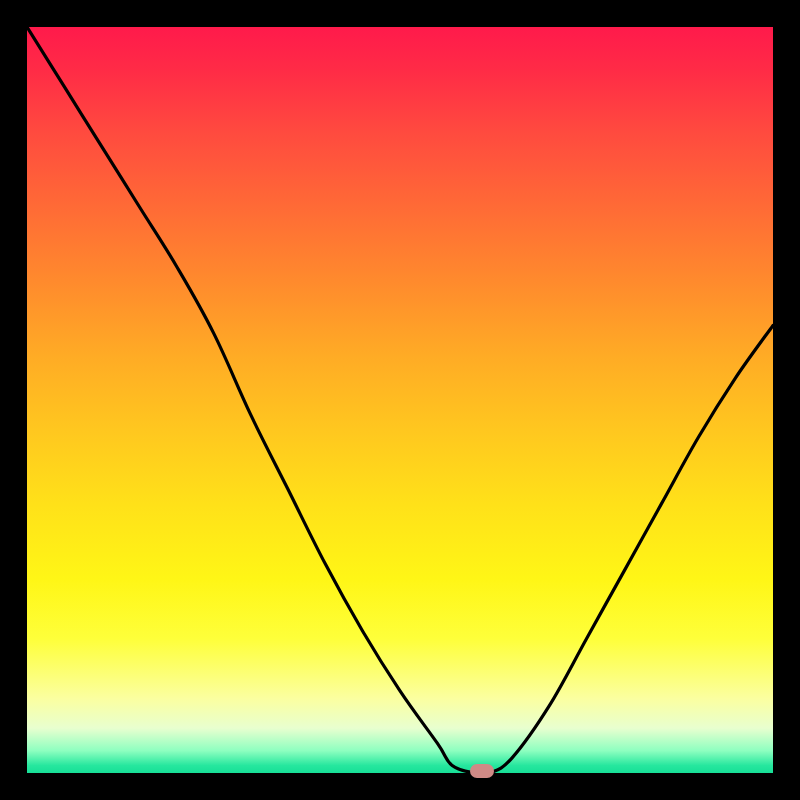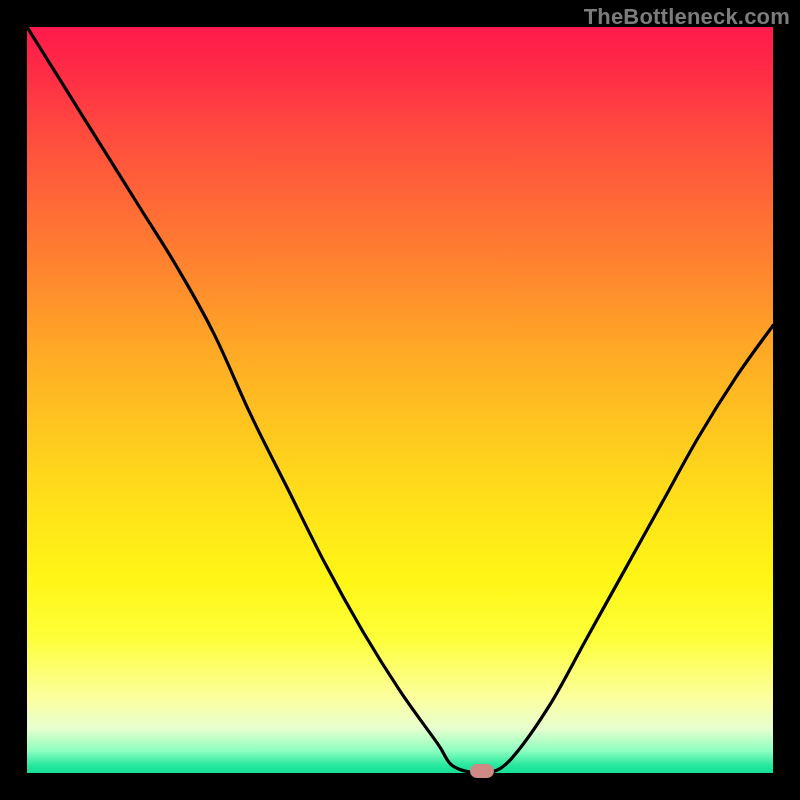--- a/index.html
+++ b/index.html
@@ -62,20 +62,19 @@
     width: 24px;
     height: 14px;
     border-radius: 7px;
     background: #d08a86;
   }
 </style>
 </head>
 <body>
 
 <div class="frame">
-  <div class="watermark">TheBottleneck.com</div>
   <div class="plot-area">
     <svg class="curve" viewBox="0 0 746 746" preserveAspectRatio="none">
       <path id="curve-path" fill="none" stroke="#000" stroke-width="3.2" stroke-linejoin="round" stroke-linecap="round" d="M 0.0 0.0 C 6.7 10.7, 23.9 38.2, 37.3 59.7 C 50.7 81.2, 61.2 97.9, 74.6 119.4 C 88.0 140.8, 98.5 157.6, 111.9 179.0 C 125.3 200.5, 135.8 215.9, 149.2 238.7 C 162.6 261.5, 173.1 279.0, 186.5 305.9 C 199.9 332.7, 210.4 359.7, 223.8 387.9 C 237.2 416.1, 247.7 435.7, 261.1 462.5 C 274.5 489.4, 285.0 511.6, 298.4 537.1 C 311.8 562.6, 322.3 581.4, 335.7 604.3 C 349.1 627.1, 359.6 643.8, 373.0 663.9 C 386.4 684.1, 400.9 702.7, 410.3 716.2 C 419.7 729.6, 418.5 733.2, 425.2 738.5 C 431.9 743.9, 440.9 744.7, 447.6 746.0 C 454.3 747.3, 455.8 748.7, 462.5 746.0 C 469.2 743.3, 474.2 743.2, 484.9 731.1 C 495.6 719.0, 508.8 700.3, 522.2 678.9 C 535.6 657.4, 546.1 635.9, 559.5 611.7 C 572.9 587.5, 583.4 568.8, 596.8 544.6 C 610.2 520.4, 620.7 501.6, 634.1 477.4 C 647.5 453.3, 658.0 433.1, 671.4 410.3 C 684.8 387.5, 695.3 370.8, 708.7 350.6 C 722.1 330.5, 739.3 307.8, 746.0 298.4"></path>
     </svg>
     <div id="min-marker" class="marker" style="left: 443.06px; top: 737px; background: rgb(208, 138, 134);"></div>
   </div>
 </div>
 
 </body></html>

